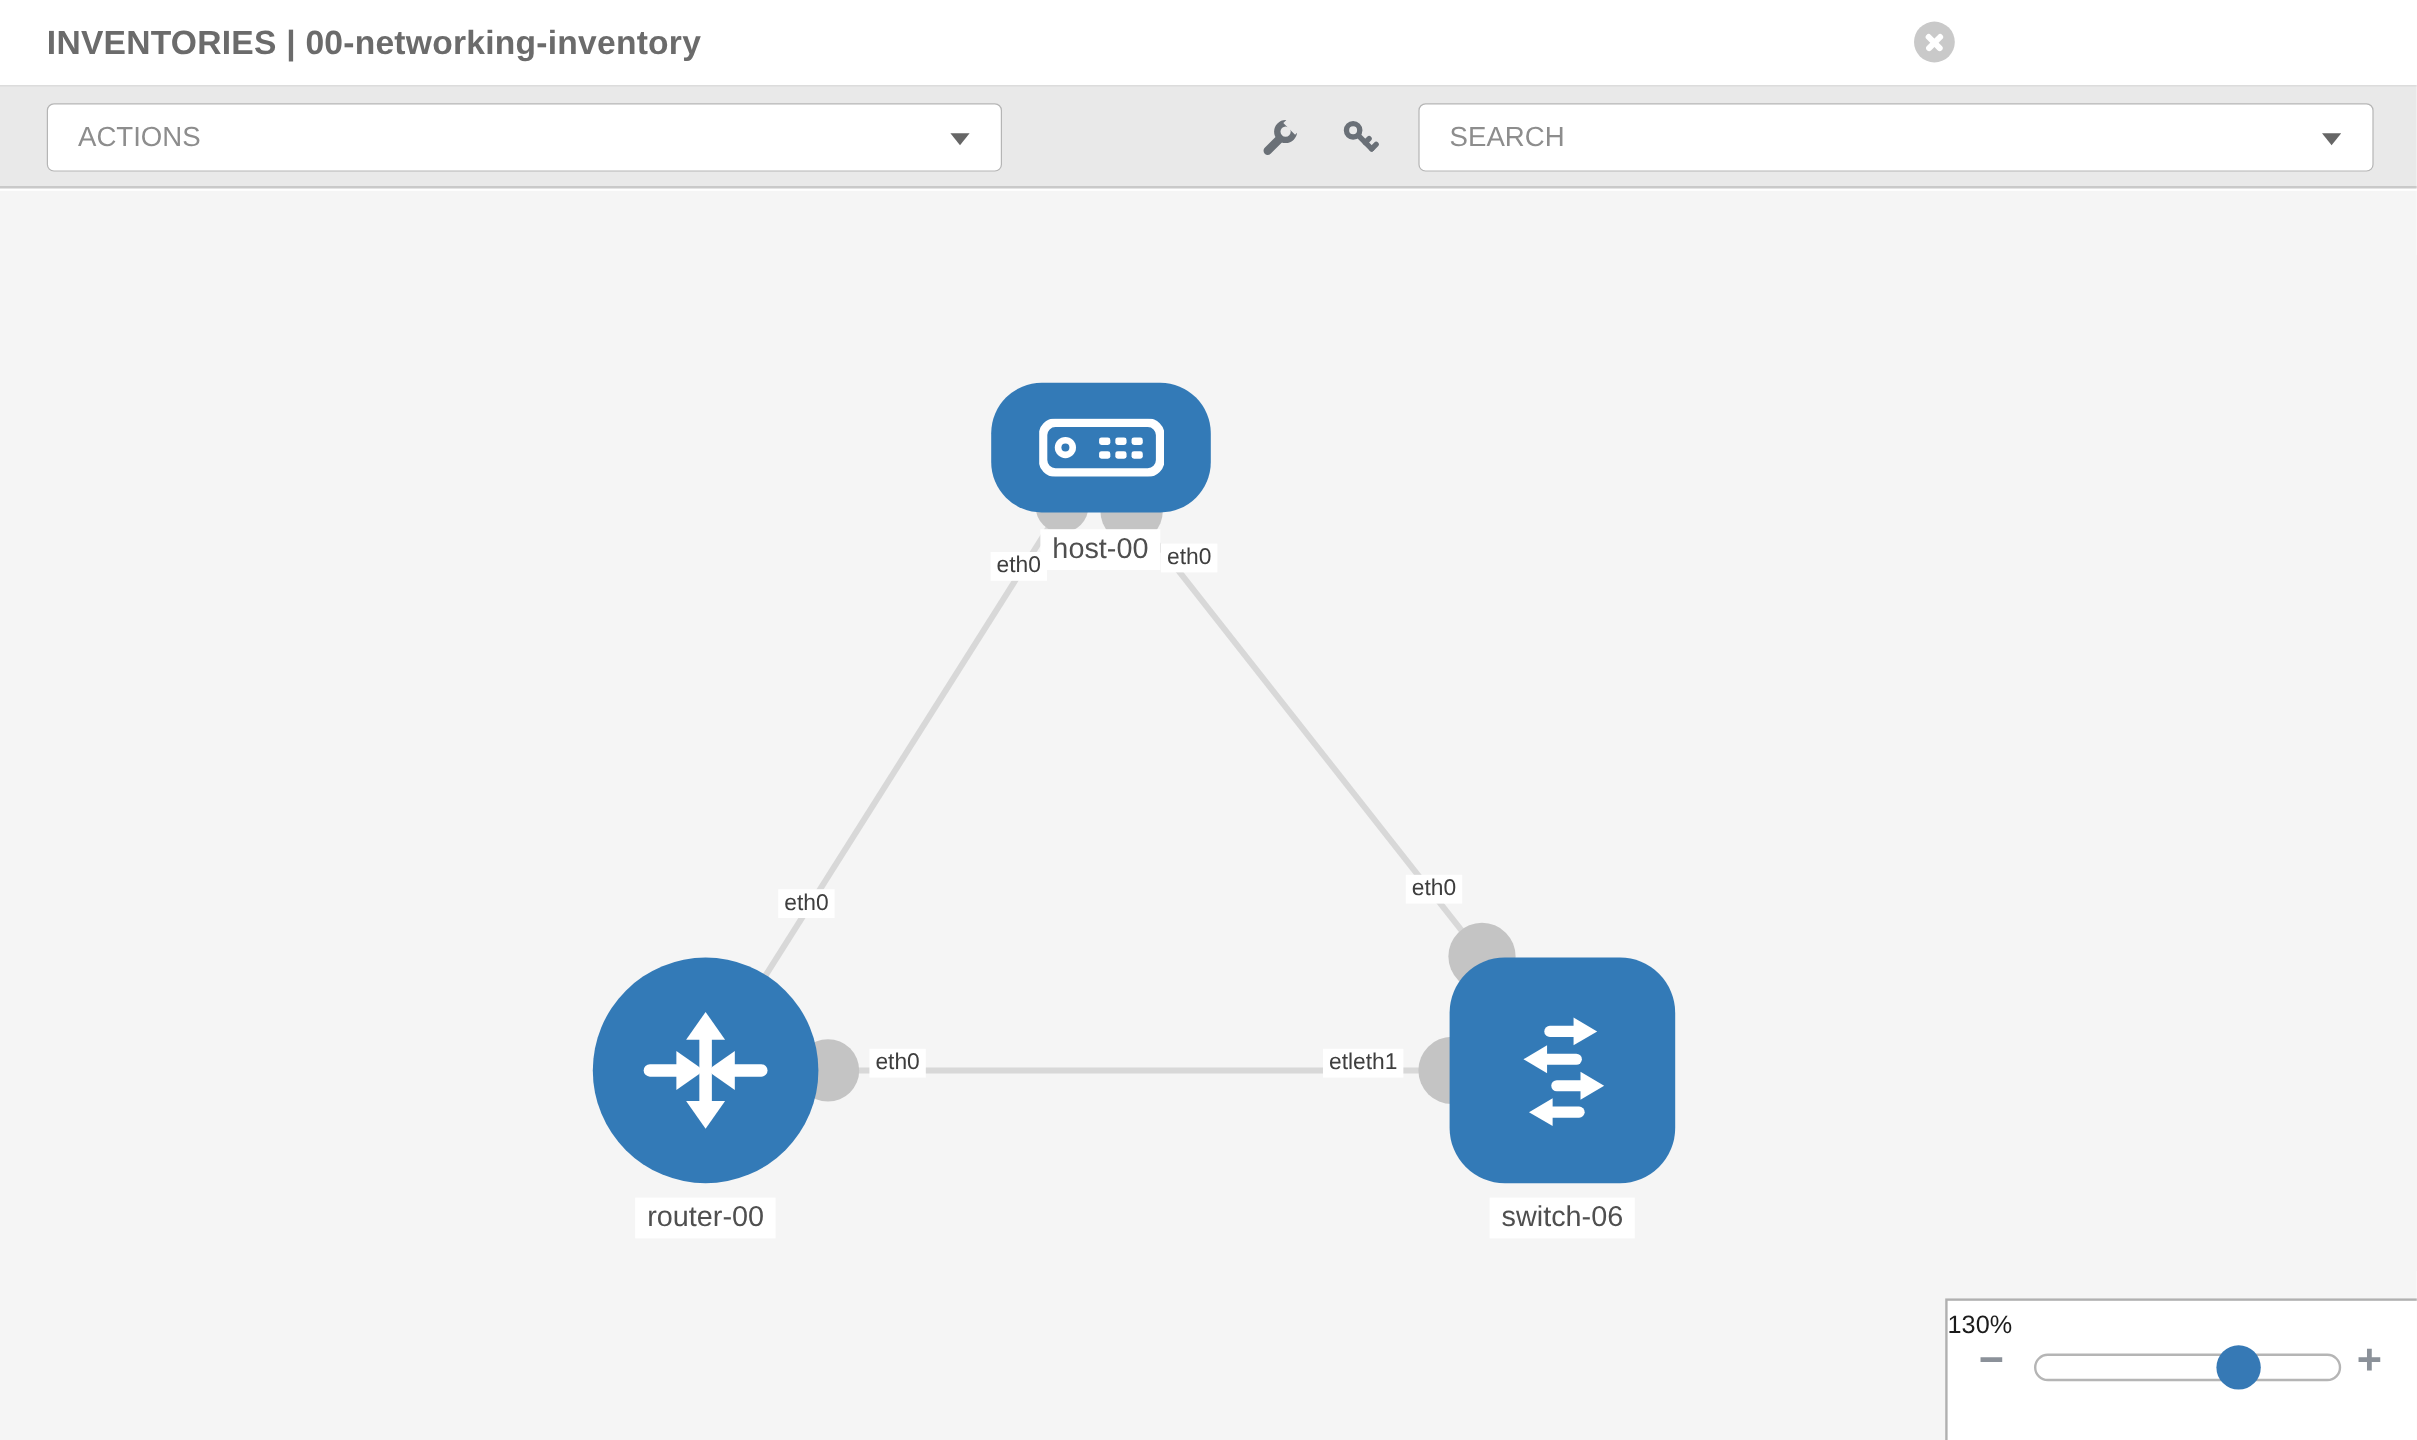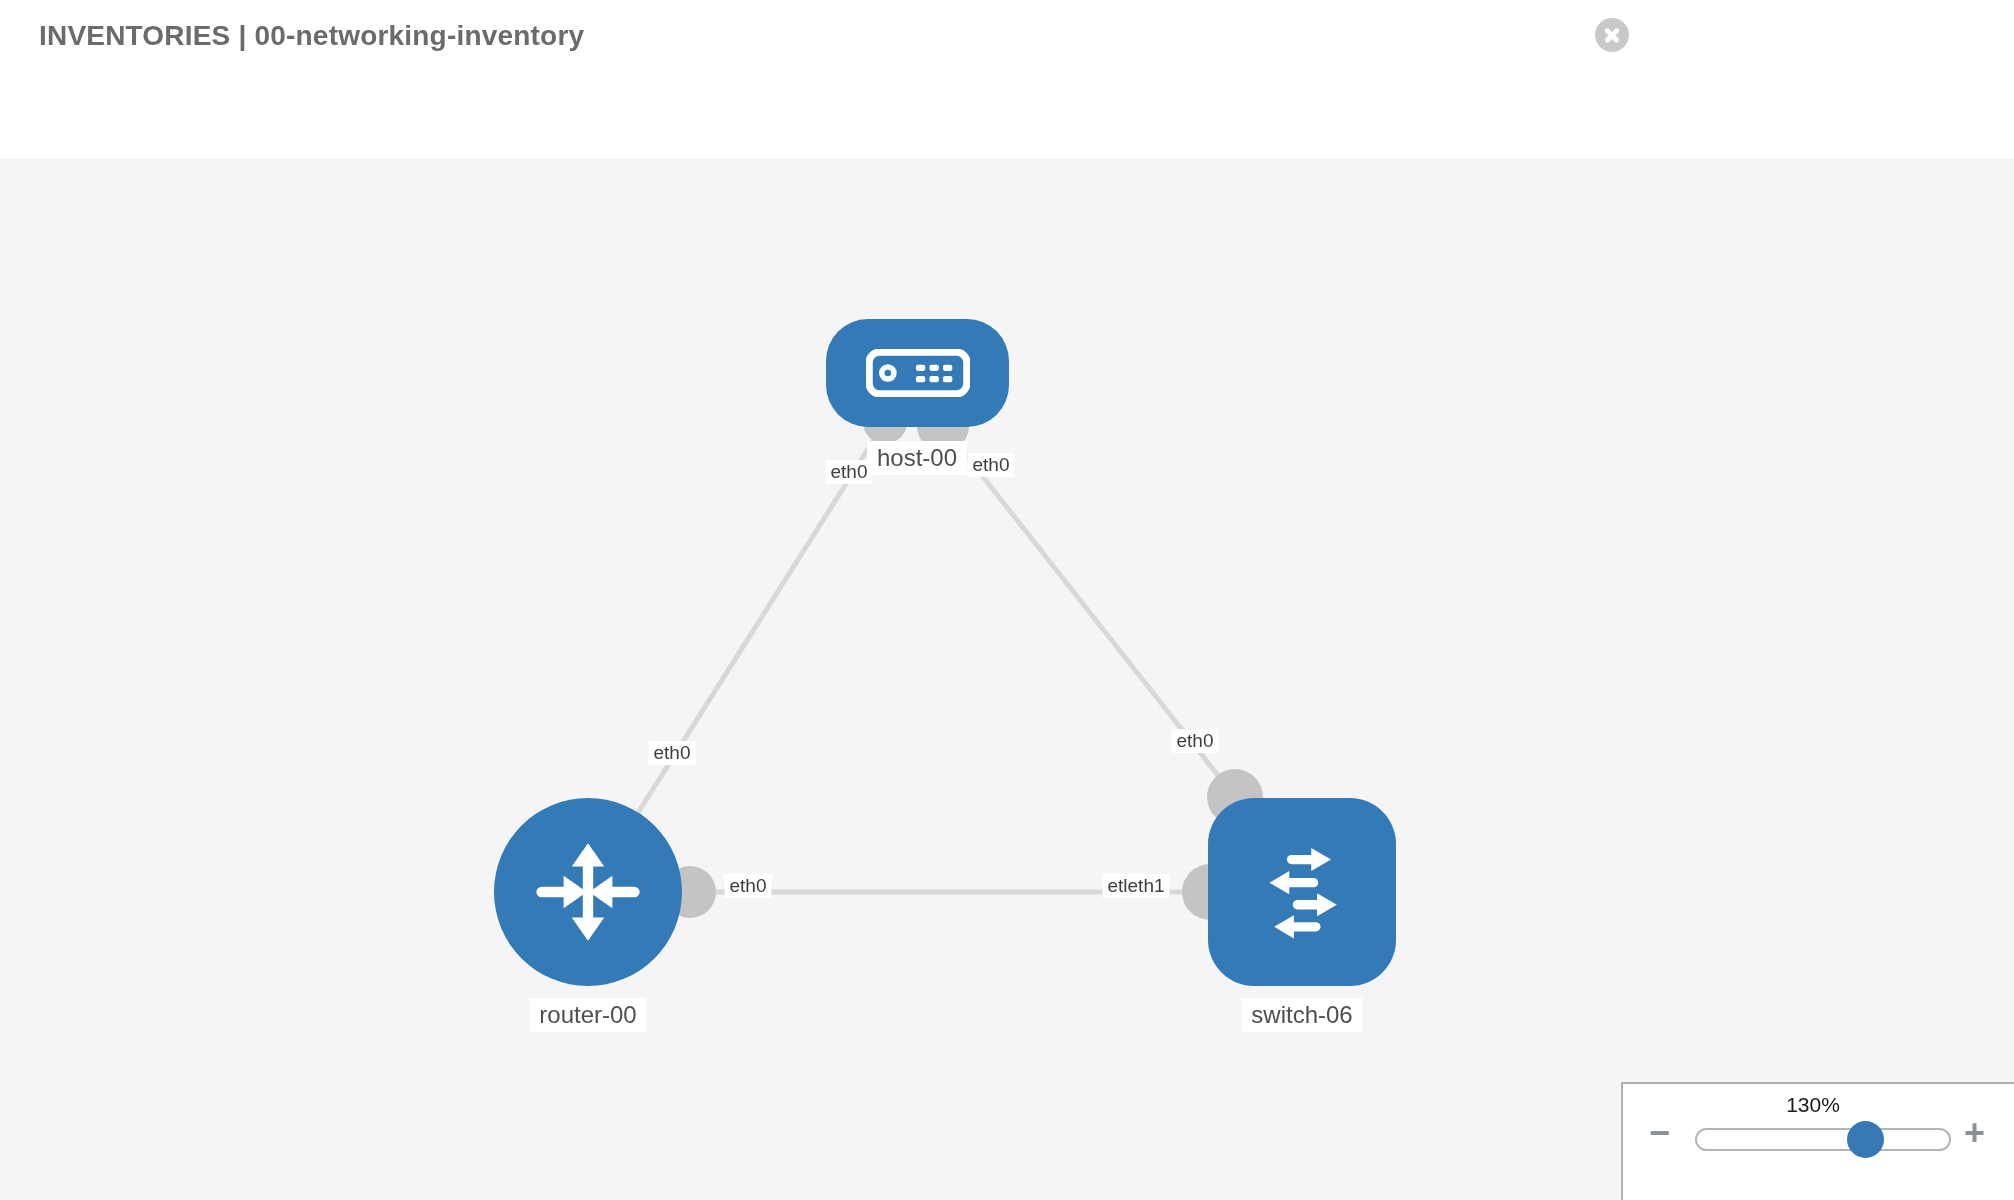--- a/index.html
+++ b/index.html
@@ -43,21 +43,21 @@
   .node-switch { left:1208px; top:639px; width:188px; height:188px; border-radius:46px; }
 
   .node-label { position:absolute; transform:translate(-50%,-50%); background:#fff; color:#4f4f4f;
                 font-size:24px; padding:3px 10px; white-space:nowrap; }
   .if-label { position:absolute; transform:translate(-50%,-50%); background:#fff; color:#3e3e3e;
               font-size:19px; padding:1px 5px; white-space:nowrap;text-align:center; }
 
   
   .zoom-panel { position:absolute; left:1621px; top:923px; width:400px; height:125px;
                 background:#fff; border:2px solid #b0b0b0; }
-  .zoom-level { position:absolute; left:0; top:9px; width:380px; text-align:center;
+  .zoom-level { position:absolute; left:0; top:9px; width:380px; 
                 font-size:21px; color:#1b1b1b; }
   .zoom-minus, .zoom-plus { position:absolute; top:31px; font-size:36px; font-weight:700;
                             color:#8b9199; cursor:pointer; line-height:36px; }
   .zoom-minus { left:26px; }
   .zoom-plus  { left:341px; }
   .zoom-track { position:absolute; left:72px; top:44px; width:256px; height:23px;
                 background:#fff; border:2px solid #b5b5b5; border-radius:12px; cursor:pointer; }
   .zoom-thumb { position:absolute; left:224px; top:37px; width:37px; height:37px;
                 border-radius:50%; background:#3679b5; cursor:pointer; }
 </style>
@@ -67,20 +67,44 @@
 <div class="page">
 
   <div class="header">
     <div class="title">INVENTORIES | 00-networking-inventory</div>
     <div class="close-btn">
       <div class="bar a"></div>
       <div class="bar b"></div>
     </div>
   </div>
 
+  <div class="toolbar">
+    <div class="select-box actions-box">
+      <span class="sel-label">ACTIONS</span>
+      <span class="caret"></span>
+    </div>
+
+    <svg class="tool-icon wrench-pos" viewBox="0 0 30 30">
+      <circle cx="20" cy="10" r="6.5" fill="none" stroke="#6a7077" stroke-width="5"></circle>
+      <rect x="20" y="0" width="13" height="9" transform="rotate(45 26 4)" fill="#e9e9e9"></rect>
+      <line x1="6" y1="25" x2="15" y2="16" stroke="#6a7077" stroke-width="6.5" stroke-linecap="round"></line>
+    </svg>
+
+    <svg class="tool-icon key-pos" viewBox="0 0 30 30">
+      <circle cx="9" cy="9" r="5.2" fill="none" stroke="#6a7077" stroke-width="4.2"></circle>
+      <line x1="13" y1="13" x2="23.5" y2="23.5" stroke="#6a7077" stroke-width="4.2" stroke-linecap="round"></line>
+      <line x1="23.5" y1="23.5" x2="27" y2="20" stroke="#6a7077" stroke-width="4.2" stroke-linecap="round"></line>
+      <line x1="18.5" y1="18.5" x2="21.5" y2="15.5" stroke="#6a7077" stroke-width="4.2" stroke-linecap="round"></line>
+    </svg>
+
+    <div class="select-box search-box">
+      <span class="sel-label">SEARCH</span>
+      <span class="caret"></span>
+    </div>
+  </div>
 
   <div class="canvas">
 
     <svg class="net-svg" viewBox="0 0 2014 1041">
 
       <line x1="885" y1="263" x2="588" y2="733" stroke="#d8d8d8" stroke-width="5"></line>
       <line x1="943" y1="267" x2="1235" y2="638" stroke="#d8d8d8" stroke-width="5"></line>
       <line x1="588" y1="733" x2="1302" y2="733" stroke="#d8d8d8" stroke-width="5"></line>
 
       <circle cx="885" cy="263" r="22" fill="#c4c4c4"></circle>

